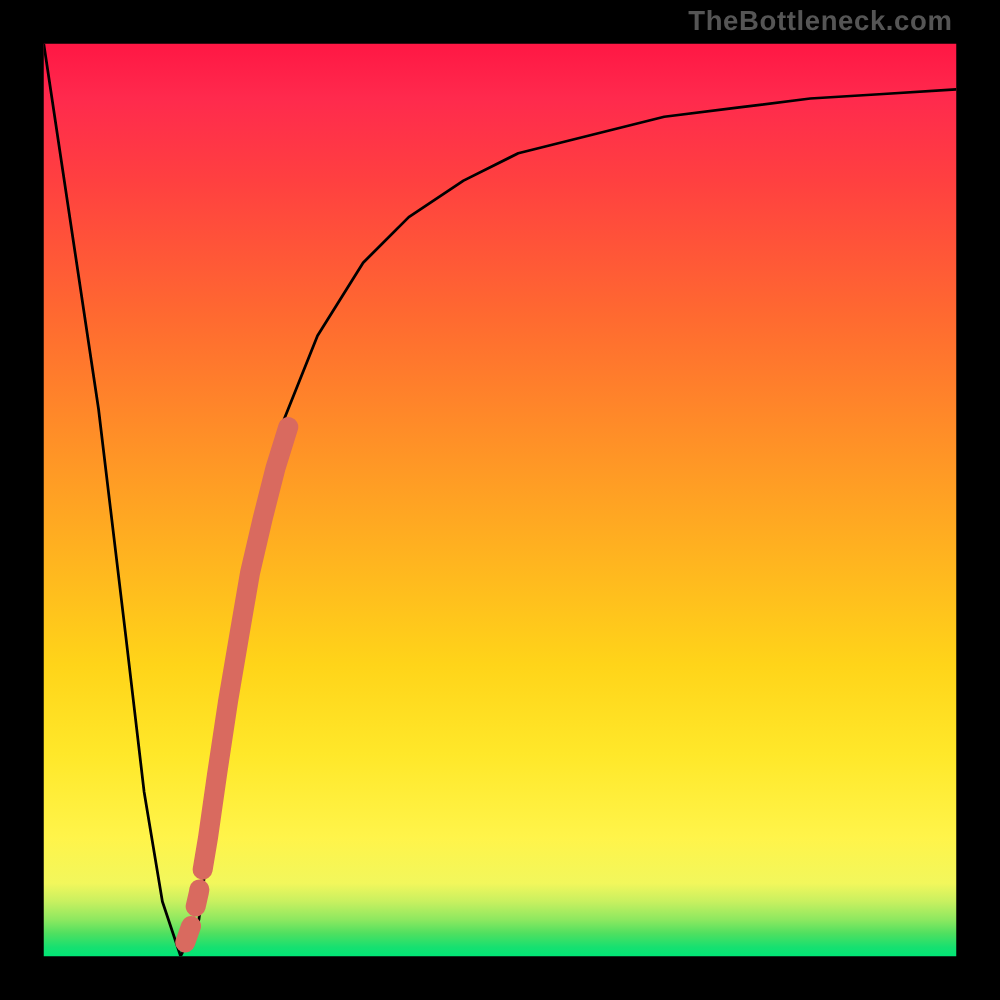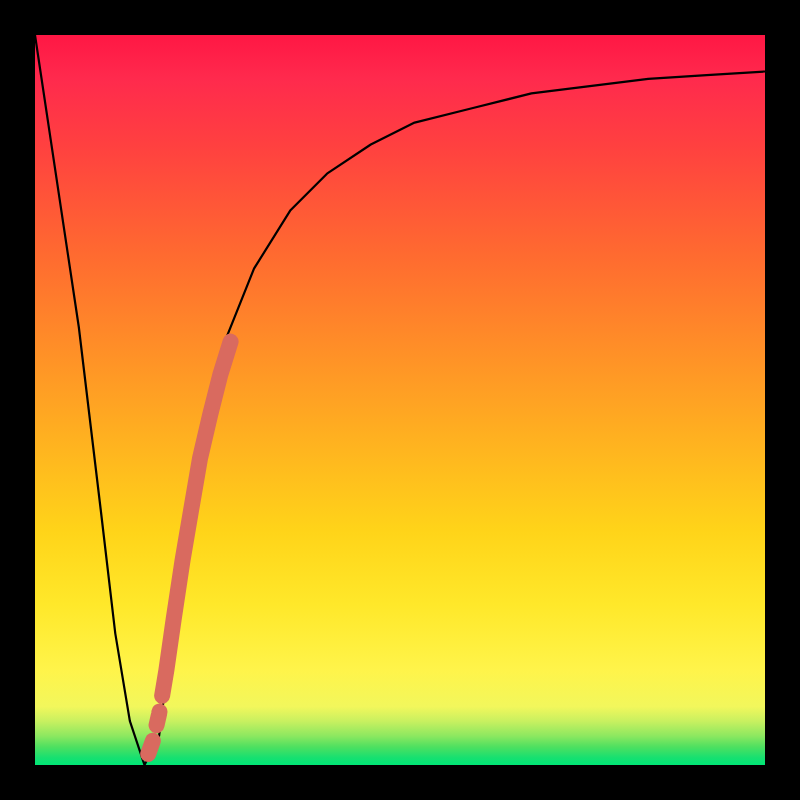--- a/index.html
+++ b/index.html
@@ -64,13 +64,14 @@
 
 <div class="frame">
   <div class="plot-area">
     <svg class="overlay" width="730" height="730" viewBox="0 0 730 730">
       <path id="main-curve" fill="none" stroke="#000" stroke-width="2.2" stroke-linejoin="round" stroke-linecap="round" d="M0.0 0.0 L43.8 292.0 L65.7 474.5 L80.3 598.6 L94.9 686.2 L109.5 730.0 L124.1 700.8 L131.4 642.4 L138.7 569.4 L160.6 423.4 L189.8 306.6 L219.0 233.6 L255.5 175.2 L292.0 138.7 L335.8 109.5 L379.6 87.6 L438.0 73.0 L496.4 58.4 L554.8 51.1 L613.2 43.8 L671.6 40.2 L730.0 36.5"></path>
       <g id="highlight">
           <path d="M113.2 719.0 L118.3 704.5 L124.1 678.9 L131.4 635.1 L138.7 584.0 L147.5 525.6 L156.2 474.5 L165.0 423.4 L175.2 379.6 L185.4 339.4 L195.6 306.6" fill="none" stroke="#d96a5f" stroke-width="16" stroke-linecap="round" stroke-dasharray="14 16 14 16 361.1845397949219 9999"></path>
         </g>
     </svg>
   </div>
+  <div class="watermark">TheBottleneck.com</div>
 </div>
 
 </body></html>

